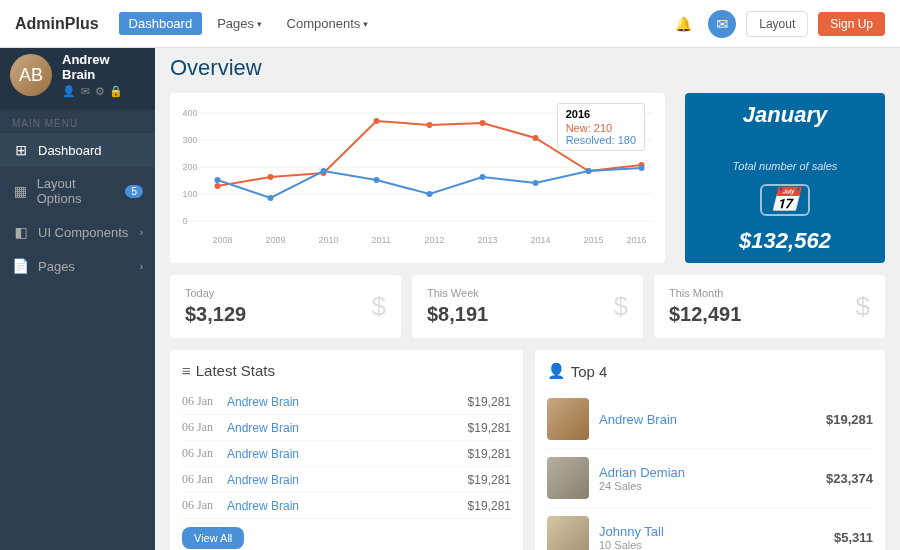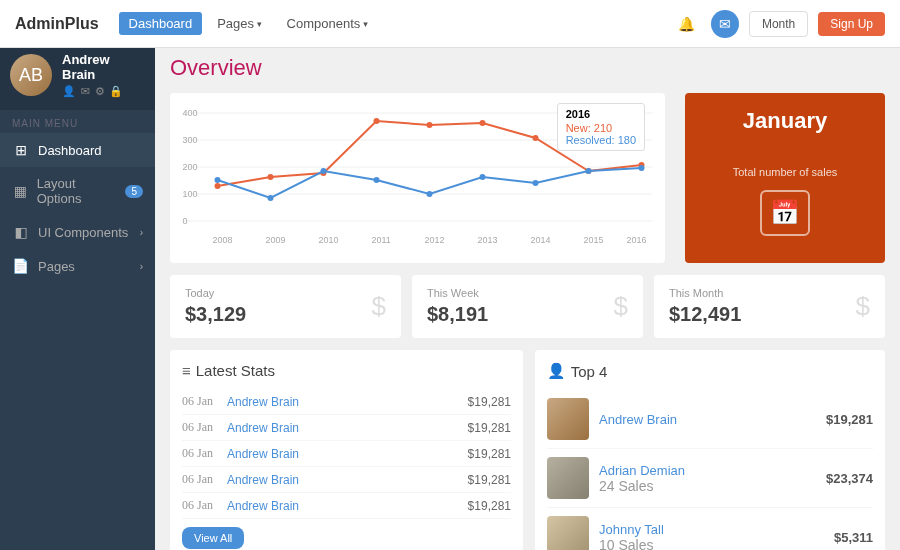--- a/index.html
+++ b/index.html
@@ -123,50 +123,51 @@
     .main-content {
       margin-left: 155px;
       margin-top: 40px;
       padding: 15px;
       height: calc(550px - 40px);
       overflow-y: auto;
       background: #f0f0f0;
     }
     .page-title {
       font-size: 22px;
-      color: #be185d;
+      color: #0c4a6e;
       margin-bottom: 12px;
       font-weight: 300;
     }
 
     
     .top-row {
       display: flex;
       gap: 20px;
       margin-bottom: 12px;
     }
     .chart-card {
       background: #fff;
       border-radius: 4px;
       padding: 10px;
       flex: 1;
       position: relative;
       height: 170px;
     }
     .calendar-card {
-      background: #c2410c;
+      background: #0369a1;
       border-radius: 4px;
       padding: 15px;
       width: 200px;
       display: flex;
       flex-direction: column;
       align-items: center;
       justify-content: center;
       color: #fff;
       height: 170px;
+      font-style: italic;
     }
     .calendar-month { font-size: 22px; font-weight: 600; }
     .calendar-subtitle { font-size: 11px; opacity: 0.8; margin-bottom: 12px; margin-top: 32px; }
     .calendar-icon {
       width: 50px; height: 50px;
       border: 2px solid rgba(255,255,255,0.6);
       border-radius: 6px;
       display: flex; align-items: center; justify-content: center;
       font-size: 24px;
       margin-bottom: 12px;
@@ -265,21 +266,21 @@
       gap: 10px;
     }
     .top3-avatar {
       width: 42px; height: 42px;
       border-radius: 4px;
       overflow: hidden;
       flex-shrink: 0;
     }
     .top3-info { flex: 1; }
     .top3-name { color: #4a90d9; font-size: 13px; }
-    .top3-sub { color: #999; font-size: 14px; }
+    .top3-sub { color: #999; font-size: 11px; }
     .top3-amount { color: #555; font-size: 13px; font-weight: 600; }
 
     
     svg { overflow: visible; }
 
     
     .av-andrew { background: linear-gradient(135deg, #c8a882, #9a7040); }
     .av-adrian { background: linear-gradient(135deg, #b0b0a0, #808070); }
     .av-johnny { background: linear-gradient(135deg, #d0c0a0, #a09070); }
   </style>
@@ -297,21 +298,21 @@
       <span class="caret">▾</span>
     </div>
     <div class="nav-link">
       <span>Components</span>
       <span class="caret">▾</span>
     </div>
   </div>
   <div class="nav-right">
     <div class="nav-icon bell">🔔</div>
     <div class="nav-icon mail">✉</div>
-    <button class="nav-btn btn-login">Month</button>
+    <button class="nav-btn btn-login">Layout</button>
     <button class="nav-btn btn-signup">Sign Up</button>
   </div>
 </nav>
 
 <aside class="sidebar">
   <div class="user-section">
     <div class="avatar">
       <div class="avatar-img av-andrew">AB</div>
     </div>
     <div class="user-info">
@@ -407,20 +408,21 @@
         <div class="tooltip-year">2016</div>
         <div class="tooltip-new">New: 210</div>
         <div class="tooltip-resolved">Resolved: 180</div>
       </div>
     </div>
 
     <div class="calendar-card">
       <div class="calendar-month">January</div>
       <div class="calendar-subtitle">Total number of sales</div>
       <div class="calendar-icon">📅</div>
+      <div class="calendar-amount">$132,562</div>
     </div>
   </div>
 
   <div class="stats-row">
     <div class="stat-card">
       <div>
         <div class="stat-label">Today</div>
         <div class="stat-value">$3,129</div>
       </div>
       <div class="stat-icon">$</div>

